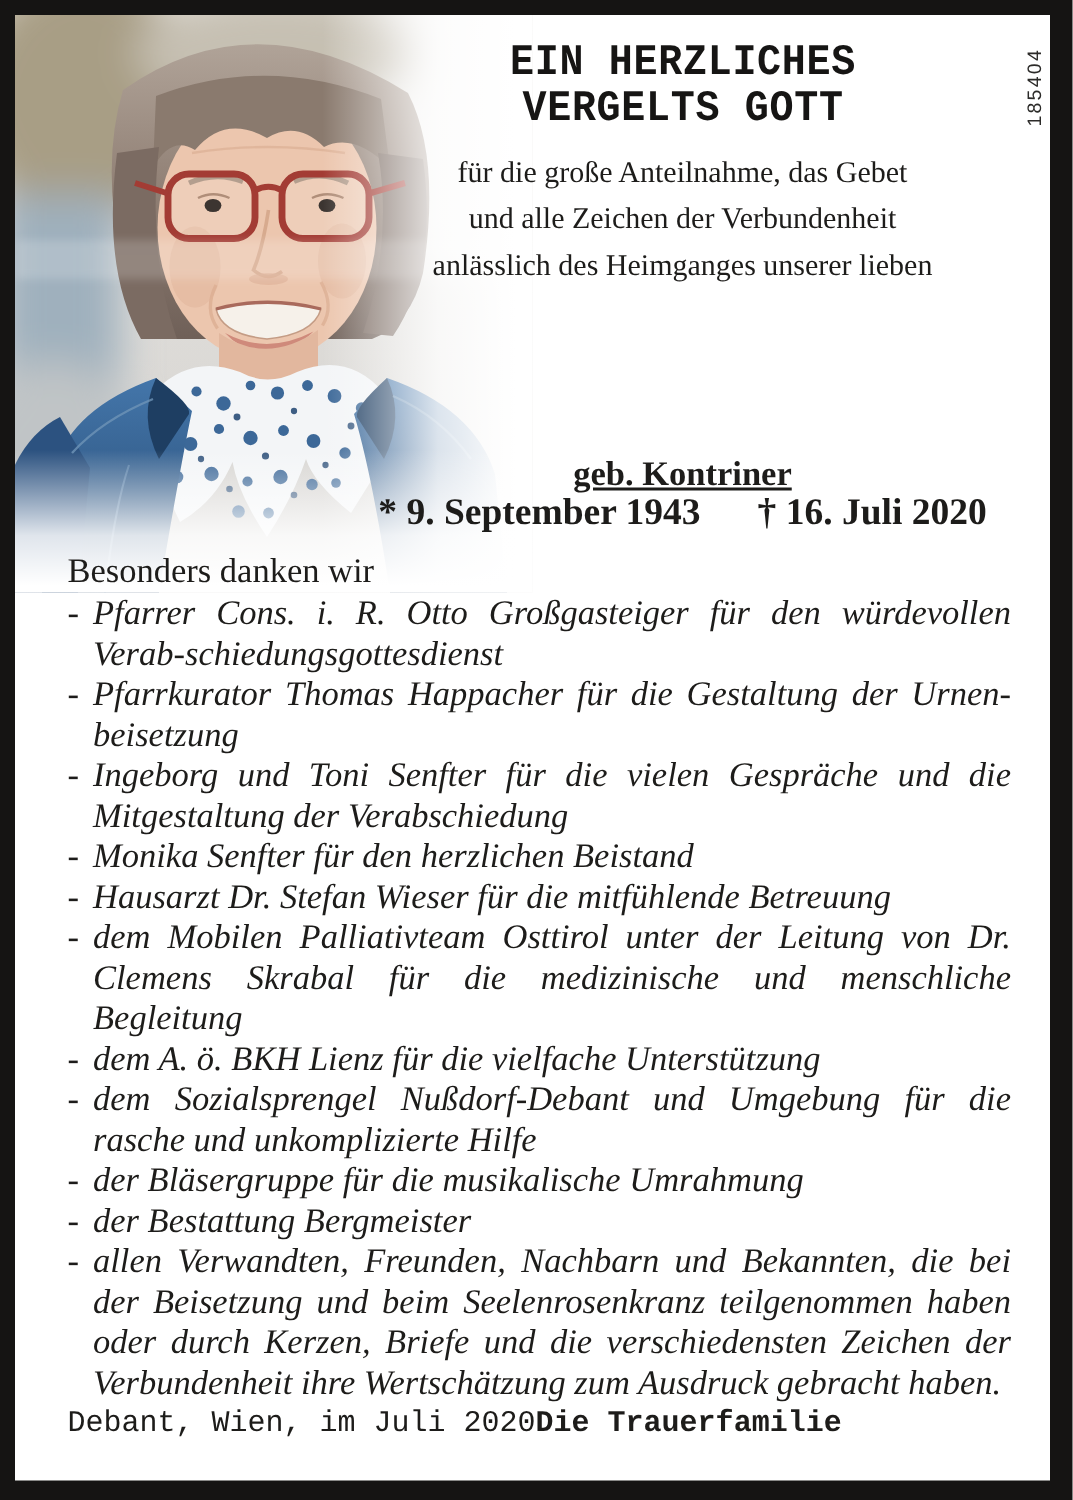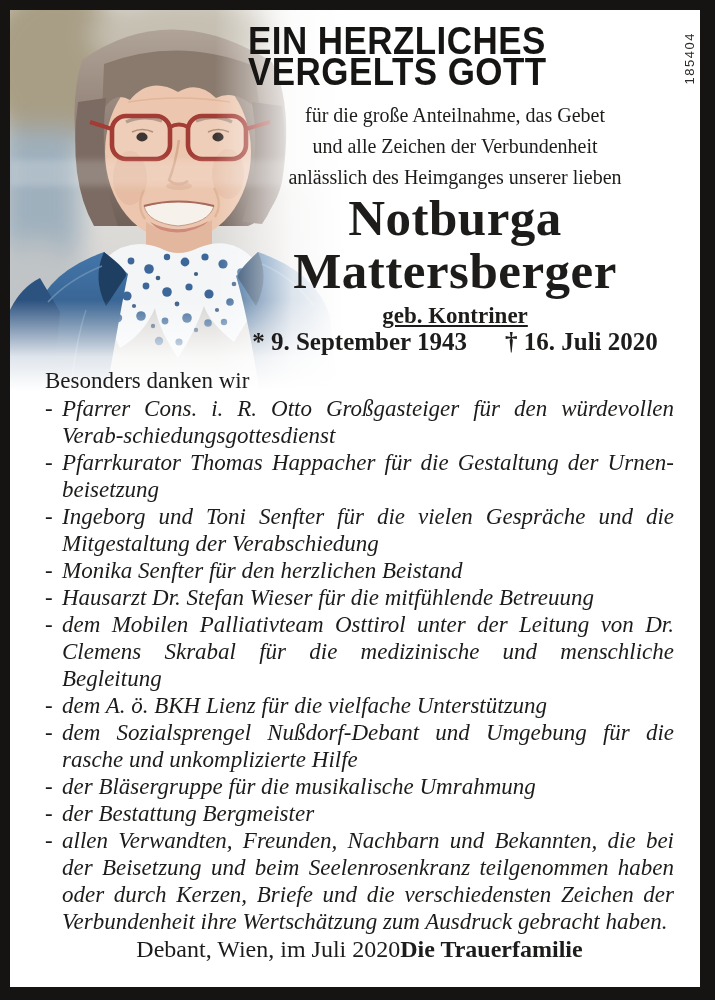--- a/index.html
+++ b/index.html
@@ -37,22 +37,23 @@
   .print-code {
     position:absolute; top:22px; right:3px;
     writing-mode:vertical-rl; transform:rotate(180deg);
     font-family:"Liberation Sans", sans-serif;
     font-size:13px; letter-spacing:1.5px; color:#2c2b29;
   }
 
   
   .headline {
     position:absolute; top:16px; left:225px; width:440px;
-    font-family:Liberation Sans, sans-serif;
-    font-weight:bold; font-size:38px; line-height:31px;
+    text-align:center;
+    font-family:Liberation Mono, monospace;
+    font-weight:bold; font-size:29px; line-height:31px;
     color:#161514;
   }
   .headline .cond { display:inline-block; transform:scaleX(0.92); transform-origin:center; letter-spacing:0.5px; }
 
   .intro {
     position:absolute; top:90px; left:225px; width:440px;
     text-align:center;
     font-size:20px; line-height:31px;
   }
 
@@ -79,22 +80,22 @@
     font-size:23px; line-height:27px;
   }
   .thanks-heading { margin-bottom:1px; }
   .li { display:flex; }
   .li .dash { flex:none; width:17px; }
   .li .li-text { flex:1; text-align:justify;font-style:italic; }
 
   
   .footer {
     position:absolute; top:926px; left:35px; width:629px;
-    display:flex; justify-content:center; align-items:baseline;
-    font-size:24px; line-height:27px;
+    display:flex; justify-content:flex-start; align-items:baseline;
+    font-size:20px; line-height:27px;font-family:Liberation Mono, monospace;
   }
   .signature { font-weight:bold; }
 </style>
 </head>
 <body>
 
 <div class="page">
 
   <div class="photo">
     <svg viewBox="0 0 345 385" xmlns="http://www.w3.org/2000/svg">
@@ -233,24 +234,20 @@
     <span class="cond">EIN HERZLICHES</span><br>
     <span class="cond">VERGELTS GOTT</span>
   </div>
 
   <div class="intro">
     <div>für die große Anteilnahme, das Gebet</div>
     <div>und alle Zeichen der Verbundenheit</div>
     <div>anlässlich des Heimganges unserer lieben</div>
   </div>
 
-  <div class="name-block">
-    <div>Notburga</div>
-    <div>Mattersberger</div>
-  </div>
   <div class="maiden">geb. Kontriner</div>
   <div class="dates">
     <span class="birth">* 9. September 1943</span><span class="death">† 16. Juli 2020</span>
   </div>
 
   <div class="body-text">
     <div class="thanks-heading">Besonders danken wir</div>
     <div class="li">
         <span class="dash">-</span>
         <span class="li-text">Pfarrer Cons. i. R. Otto Großgasteiger für den würdevollen Verab-schiedungsgottesdienst</span>

